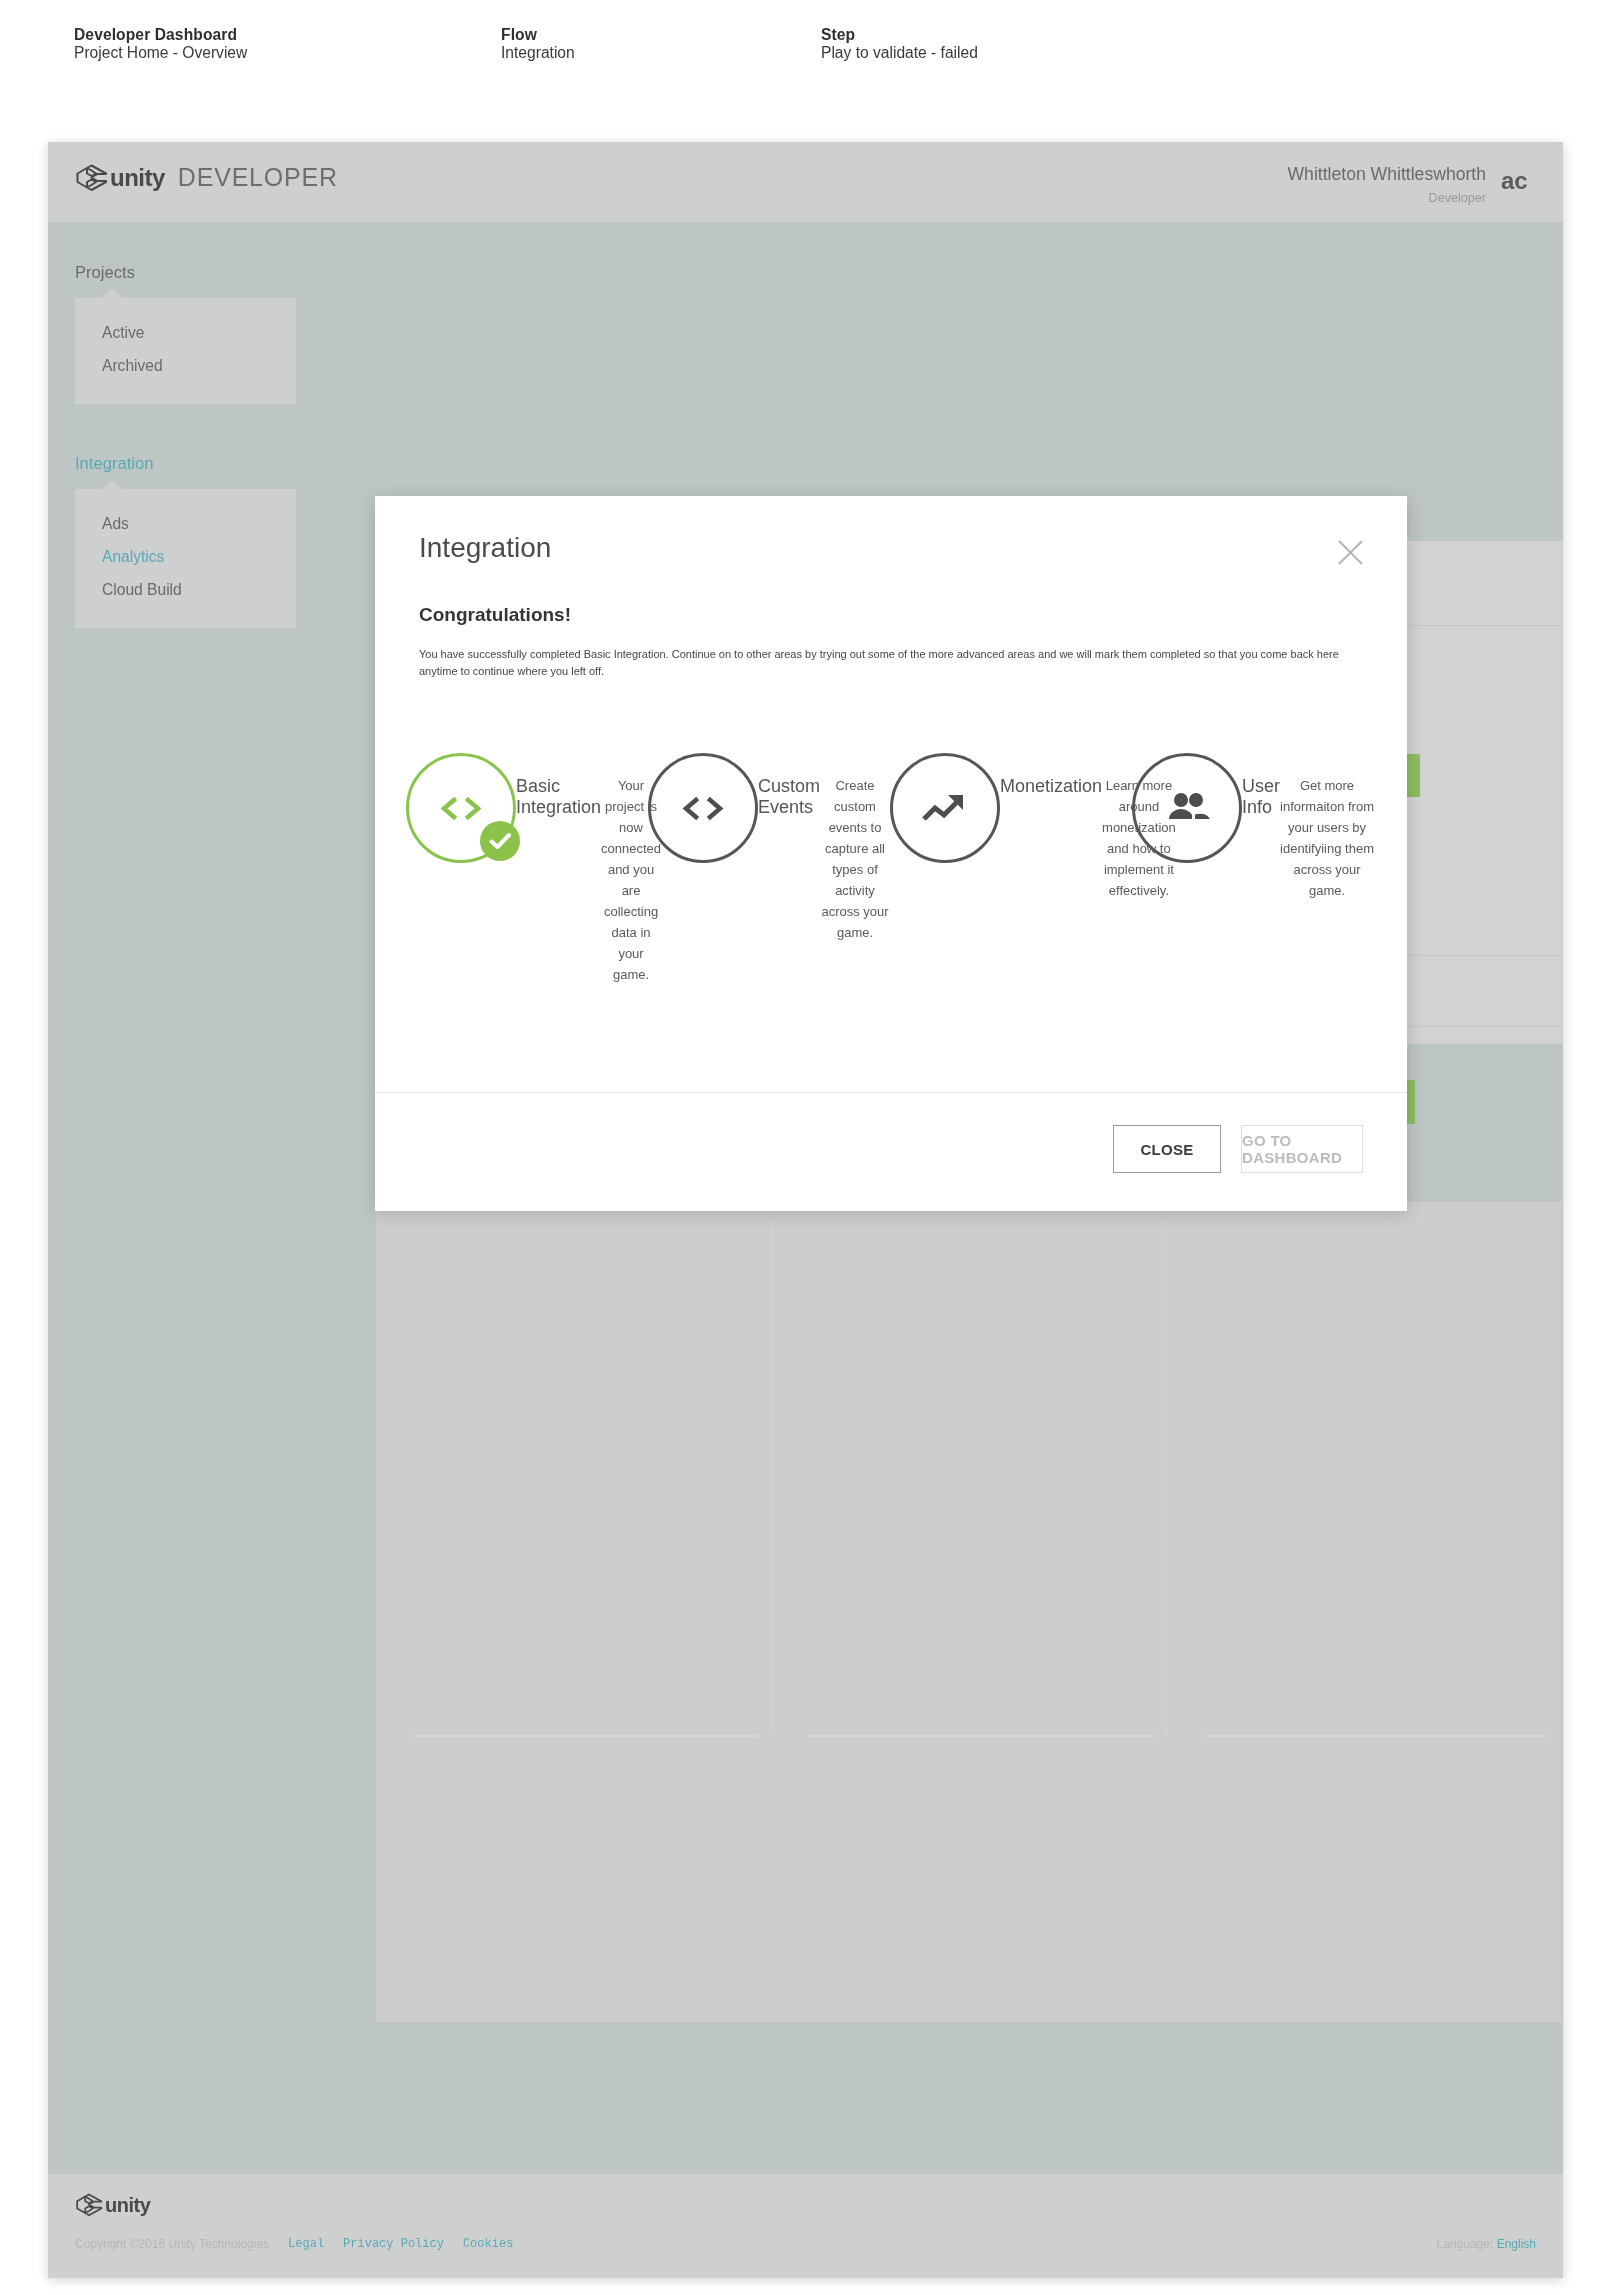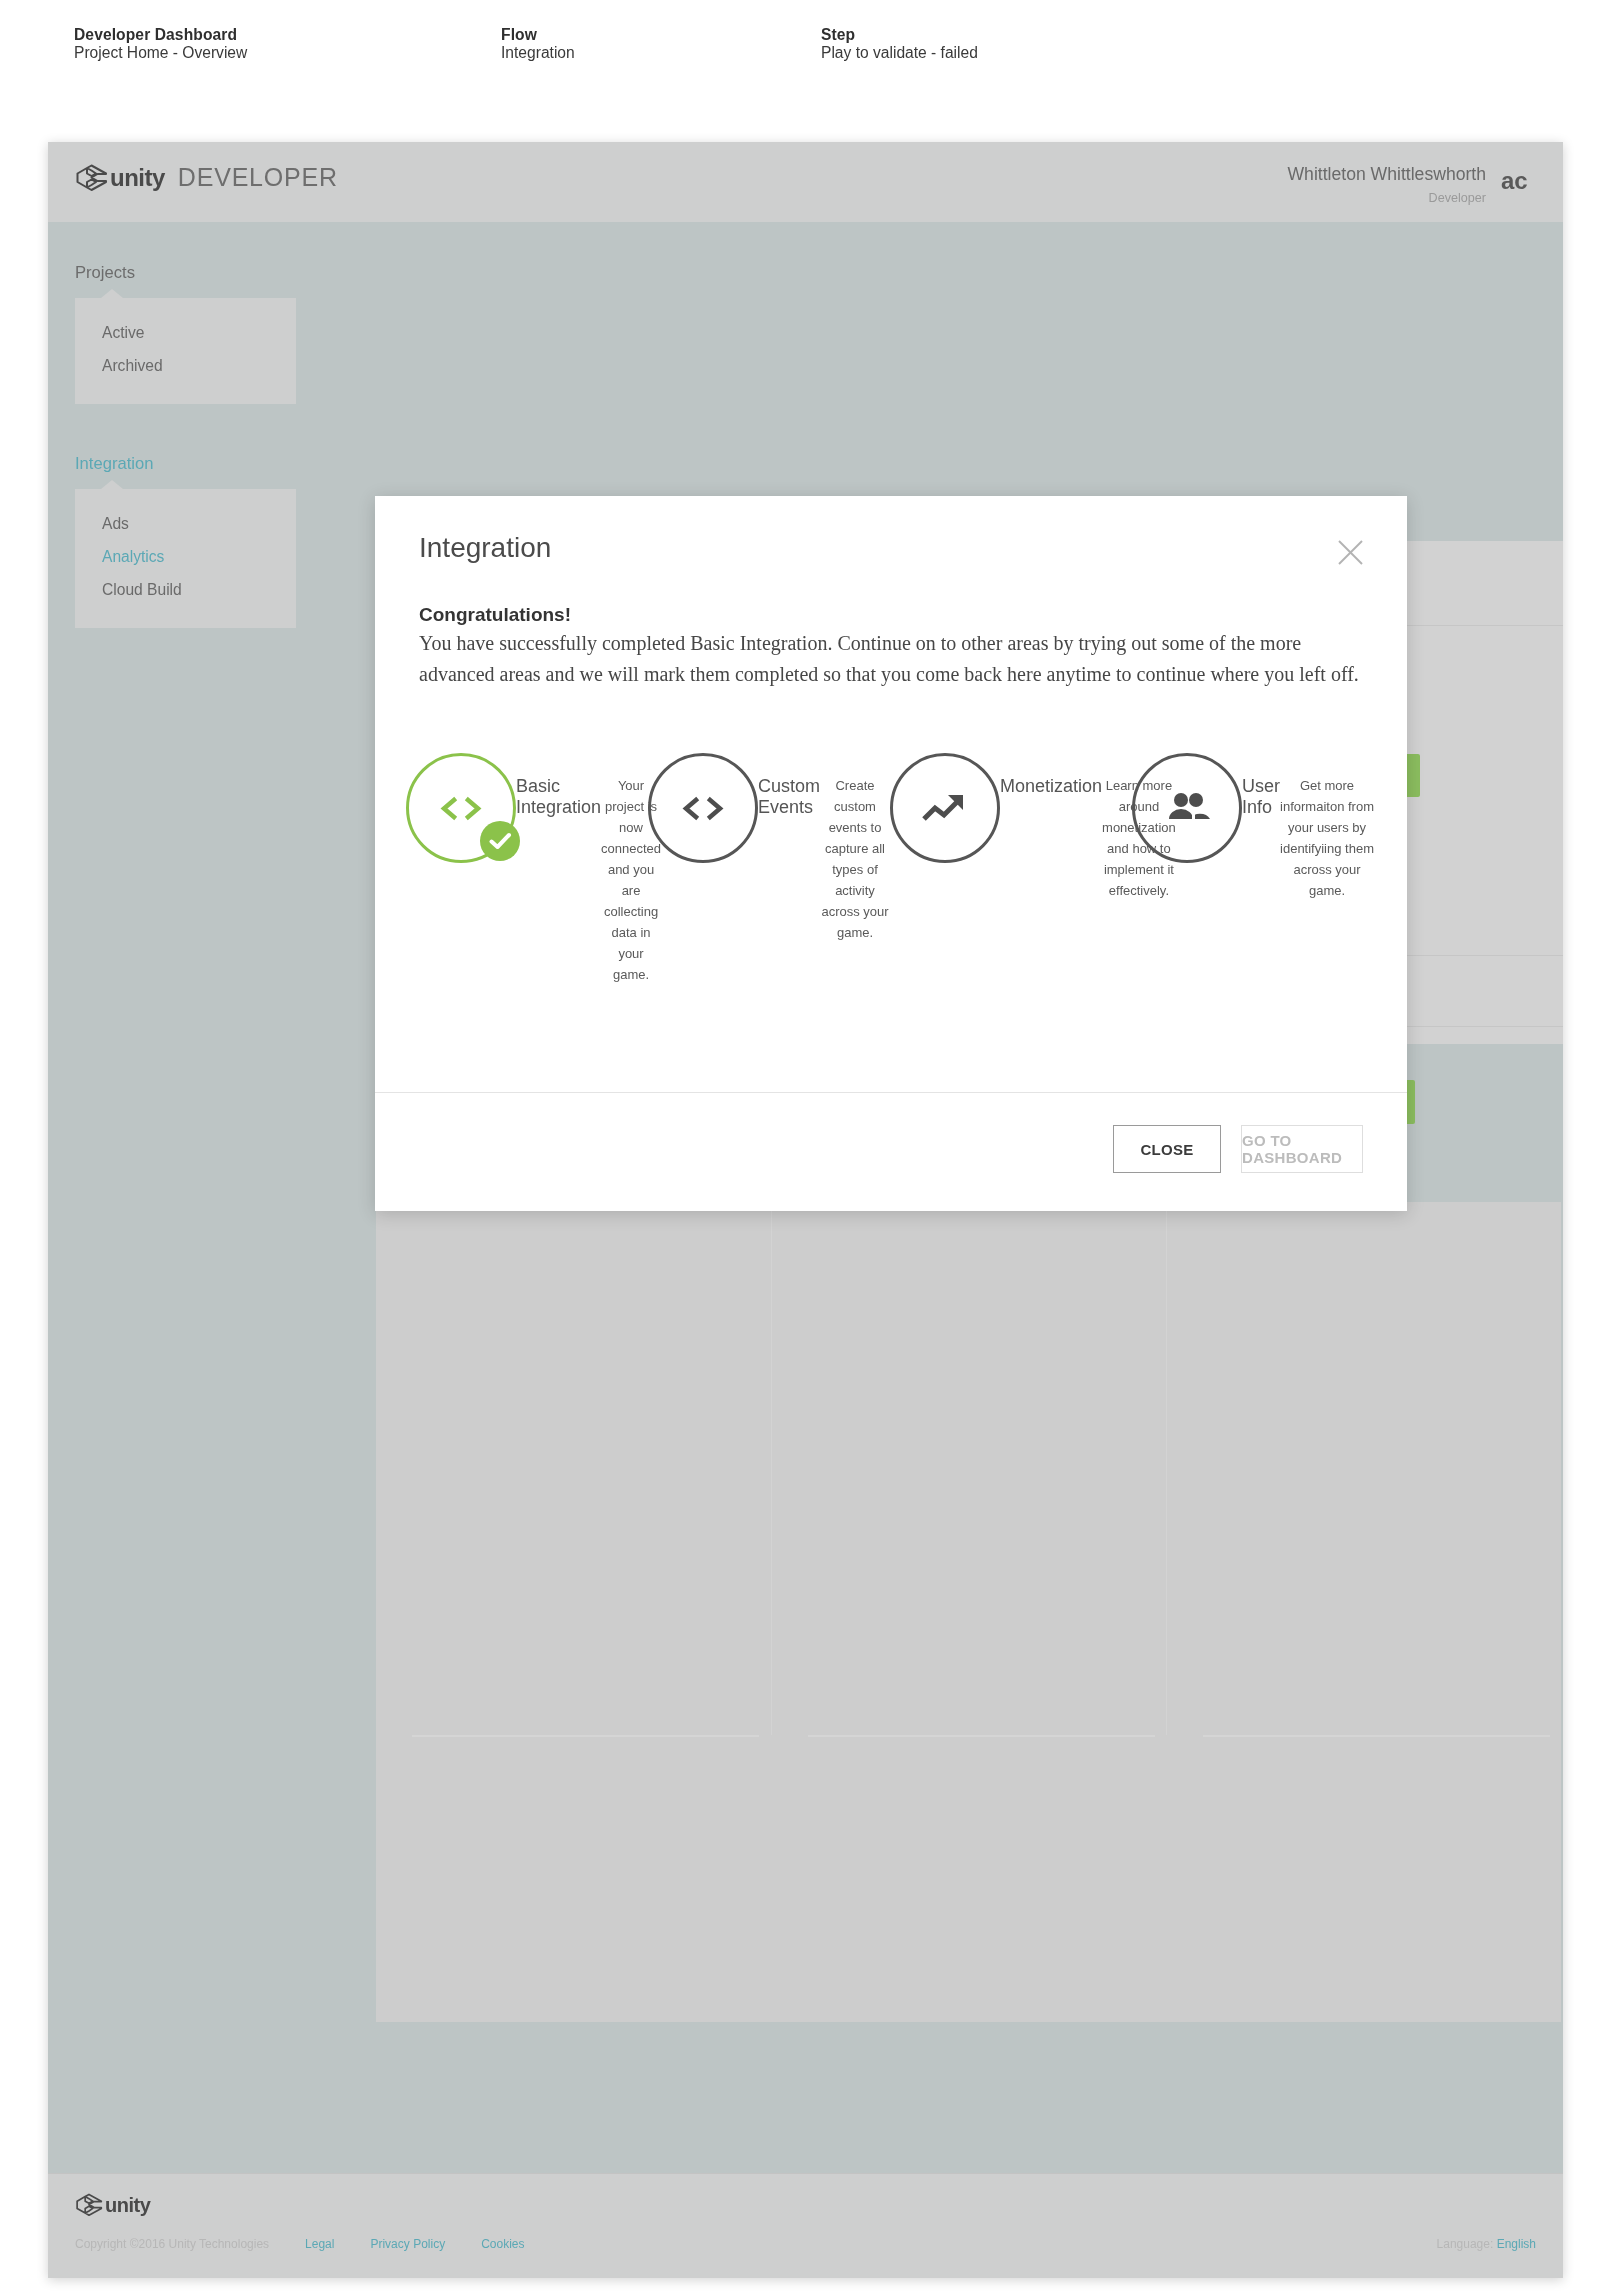--- a/index.html
+++ b/index.html
@@ -88,21 +88,21 @@
     position: absolute; left: 327px; top: 274px;
     width: 1032px; height: 715px;
     background: #ffffff;
     box-shadow: 0 3px 17px rgba(0,0,0,.16);
   }
   .modal-title { position: absolute; left: 44px; top: 36px; font-size: 28px; font-weight: 300; color: #4b4b4b; }
   .close-btn { position: absolute; right: 41px; top: 41px; width: 31px; height: 31px; cursor: pointer; }
 
   .modal-body { position: absolute; left: 44px; top: 108px; right: 44px; }
   .congrats { font-size: 19px; font-weight: bold; color: #343434; }
-  .modal-para { font-size: 20px; color: #464646; line-height: 1.55; margin-top: 2px; max-width: 941px; font-family: Liberation Serif, serif; }
+  .modal-para { font-size: 11px; color: #464646; line-height: 1.55; margin-top: 20px; max-width: 941px; }
 
   .features { position: absolute; left: 31px; top: 257px; width: 969px; display: flex; }
   .feature { width: 242px; display: flex; flex-direction: row; }
   .feat-icon-wrap { position: relative; width: 110px; height: 110px; }
   .feat-circle {
     width: 110px; height: 110px; border-radius: 50%;
     border: 3.5px solid #565656; display: flex; align-items: center; justify-content: center;
   }
   .feat-circle.done { border-color: #8bc24a; }
   .check-badge {
@@ -122,21 +122,21 @@
   .btn-close { width: 108px; border: 1px solid #9a9a9a; color: #3b3b3b; }
   .btn-dash { width: 122px; border: 1px solid #dedede; color: #bcbcbc; margin-left: 20px; }
 
   
   .appfooter { position: absolute; left: 0; bottom: 0; width: 1515px; height: 105px; background: #cecfcf; border-top: 1px solid #c3c3c3; }
   .foot-brand { position: absolute; left: 27px; top: 19px; display: flex; align-items: center; }
   .foot-logo { width: 28px; height: 24px; }
   .foot-unity { font-size: 20px; font-weight: bold; color: #4a4a4a; letter-spacing: -0.5px; margin-left: 2px; }
   .foot-line { position: absolute; left: 27px; top: 63px; display: flex; align-items: center; }
   .foot-copy { font-size: 12px; color: #b7b7b7; }
-  .foot-link { font-size: 12px; color: #5ba8b5; margin-left: 36px; cursor: pointer; }
+  .foot-link { font-size: 12px; color: #5ba8b5; margin-left: 19px; cursor: pointer; font-family: Liberation Mono, monospace; }
   .foot-lang { position: absolute; right: 27px; top: 63px; font-size: 12px; color: #b7b7b7; }
   .foot-lang b { color: #5ba8b5; font-weight: normal; }
 </style>
 </head>
 <body>
 
 <div class="anno-strip">
   <div class="anno-col" style="left:74px;">
     <div class="anno-label">Developer Dashboard</div>
     <div class="anno-value">Project Home - Overview</div>

